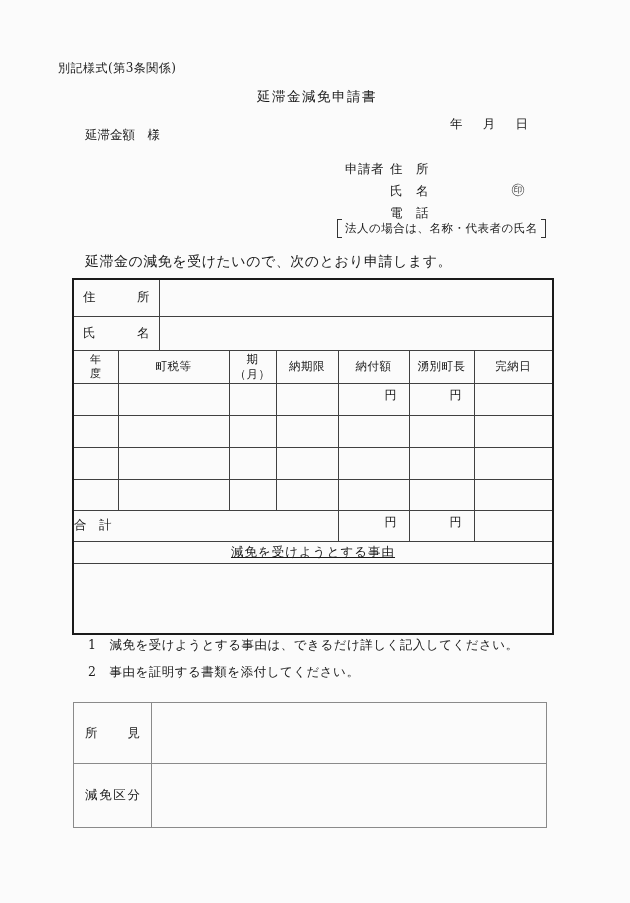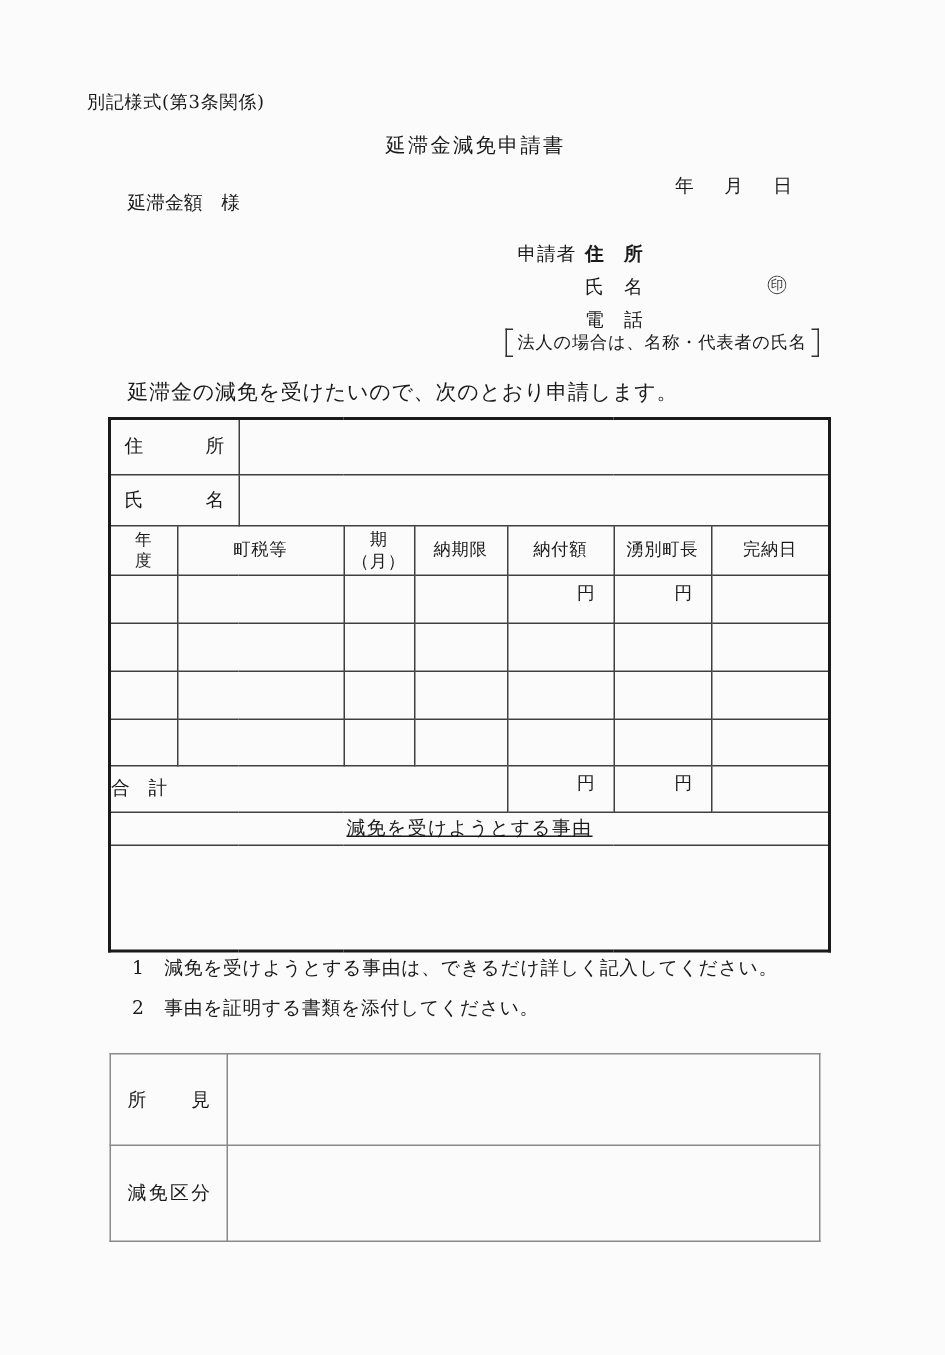--- a/index.html
+++ b/index.html
@@ -24,21 +24,21 @@
   .date-line {
     left: 450px; top: 116px; width: 78px;
     display: flex; justify-content: space-between;
     font-size: 12.5px;
   }
 
   .addressee { left: 85px; top: 127px; font-size: 12.5px; }
 
   .applicant-row { font-size: 12.5px; letter-spacing: 0.5px; }
   .applicant-role { left: 345px; top: 161px; }
-  .applicant-address { left: 390px; top: 161px; font-weight: bold; }
+  .applicant-address { left: 390px; top: 161px; }
   .applicant-name { left: 390px; top: 183px; }
   .seal { left: 511px; top: 181px; font-size: 14px; color: #333; }
   .applicant-phone { left: 390px; top: 205px; }
 
   .corporate-note {
     left: 337px; top: 219px; height: 19px;
     display: flex; align-items: stretch;
     font-size: 11.5px;
   }
   .bracket { width: 5px; }

